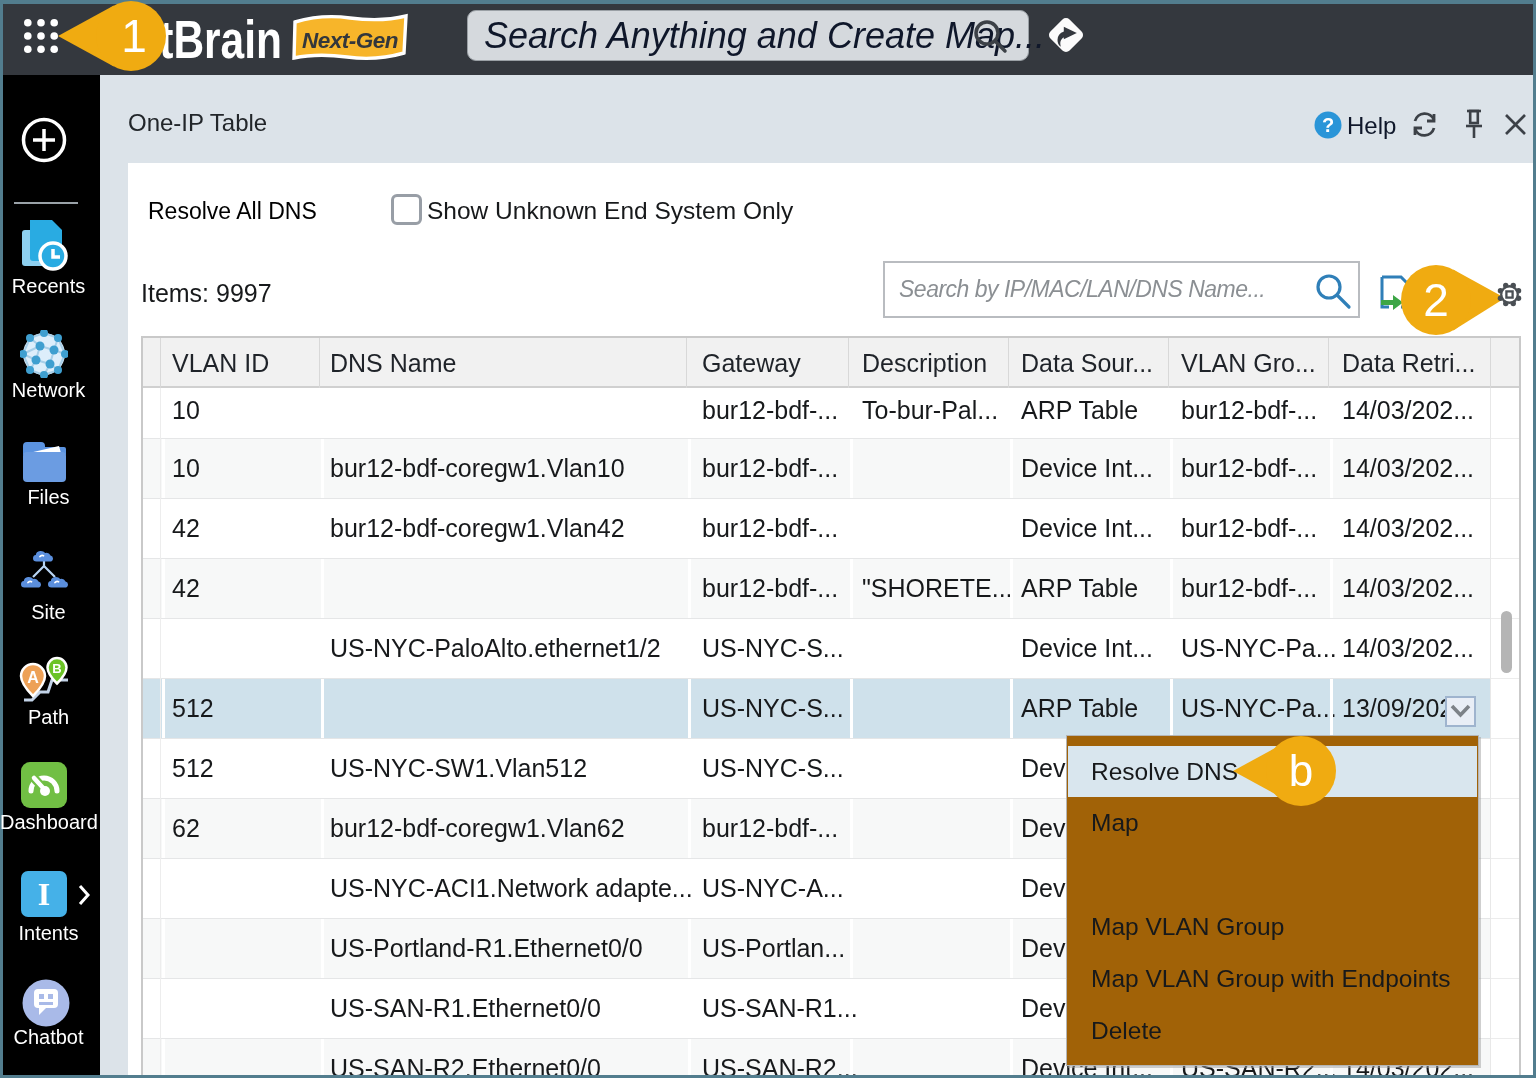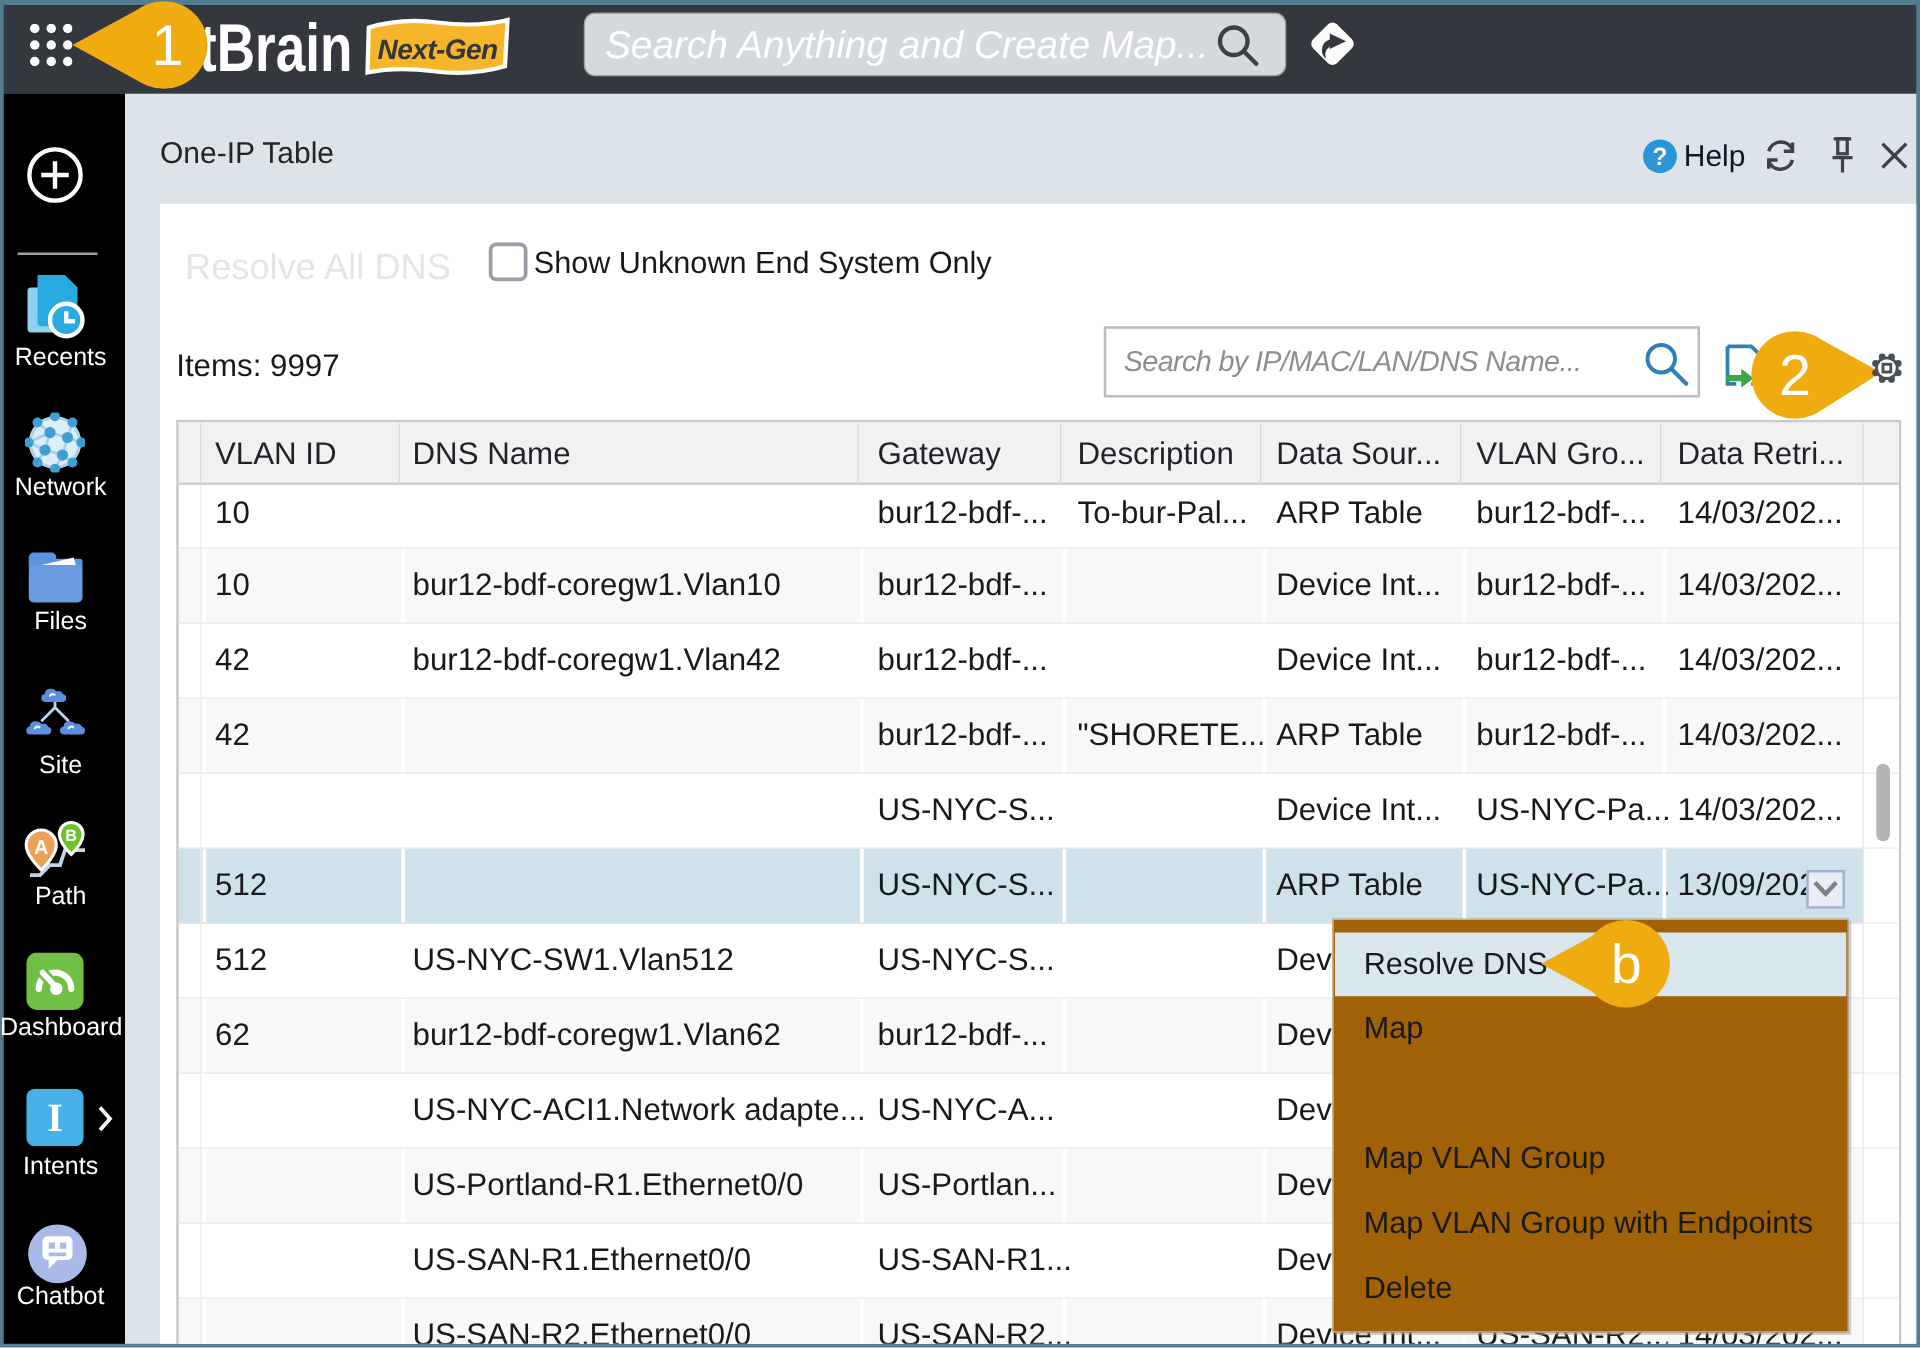--- a/index.html
+++ b/index.html
@@ -6,24 +6,24 @@
 html,body { width:1536px; height:1078px; overflow:hidden; }
 body { background:#527d8e; font-family:"Liberation Sans", sans-serif; position:relative; }
 .abs { position:absolute; }
 #topbar { left:3px; top:4px; width:1530px; height:71px; background:#34383e; }
 #sidebar { left:3px; top:75px; width:97px; height:1000px; background:#000; }
 #panel { left:100px; top:75px; width:1433px; height:1000px; background:#dce3e9; }
 #content { left:128px; top:163px; width:1405px; height:912px; background:#fff; }
 .lbl { color:#fff; font-size:20px; text-align:center; width:97px; left:0; }
 #logo { left:105px; top:8px; color:#fff; font-size:54px; font-weight:bold; transform:scaleX(0.786); transform-origin:left top; }
 #searchbar1 { left:467px; top:10px; width:562px; height:51px; background:#d5d9dd; border:1px solid #9aa0a5; border-radius:9px; }
-#ph1 { left:484px; top:10px; height:51px; line-height:51px; font-style:italic; color:#ffffff; font-size:31px; }
+#ph1 { left:484px; top:10px; height:51px; line-height:51px; font-style:italic; color:#0f172a; font-size:36px; }
 #oneip { left:128px; top:109px; font-size:24px; color:#22262a; }
 #helptxt { left:1347px; top:112px; font-size:24px; color:#0f172a; }
-#resolveall { left:148px; top:198px; font-size:29px; color:#e5e5e5; }
+#resolveall { left:148px; top:198px; font-size:23px; color:#000000; }
 #cb { left:391px; top:194px; width:31px; height:31px; border:3px solid #989ea6; border-radius:6px; background:#fff; }
 #cblbl { left:427px; top:197px; font-size:24.5px; color:#17191b; }
 #items { left:141px; top:279px; font-size:25px; color:#17191b; }
 #searchbar2 { left:883px; top:261px; width:477px; height:57px; background:#fff; border:2px solid #b9bcc0; }
 #ph2 { left:899px; top:261px; height:57px; line-height:57px; font-style:italic; color:#8b8f93; font-size:23px; letter-spacing:-0.5px; }
 
 #tbl { left:141px; top:336px; width:1380px; height:739px; border:2px solid #c9c9c9; border-bottom:none; background:#fff; overflow:hidden; }
 #thead { position:absolute; left:0; top:0; width:1377px; height:50px; background:#f1f1f1; border-bottom:2px solid #d0d0d0; }
 .hsep { position:absolute; top:0; width:1px; height:50px; background:#d8d8d8; }
 .htxt { position:absolute; top:0; height:50px; line-height:50px; font-size:25px; color:#1f2329; }
@@ -299,20 +299,21 @@
     </div>
     <div class="row even">
       <div class="cell c1">42</div>
         <div class="cell c3">bur12-bdf-...</div>
         <div class="cell c4">"SHORETE...</div>
         <div class="cell c5">ARP Table</div>
         <div class="cell c6">bur12-bdf-...</div>
         <div class="cell c7">14/03/202...</div>
     </div>
     <div class="row">
+      <div class="cell c2">US-NYC-PaloAlto.ethernet1/2</div>
         <div class="cell c3">US-NYC-S...</div>
         <div class="cell c5">Device Int...</div>
         <div class="cell c6">US-NYC-Pa...</div>
         <div class="cell c7">14/03/202...</div>
     </div>
     <div class="row hl">
       <div class="cell c1">512</div>
         <div class="cell c3">US-NYC-S...</div>
         <div class="cell c5">ARP Table</div>
         <div class="cell c6">US-NYC-Pa...</div>

